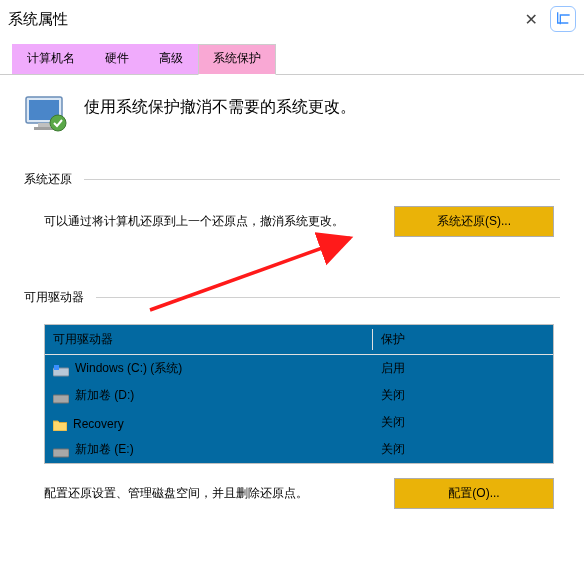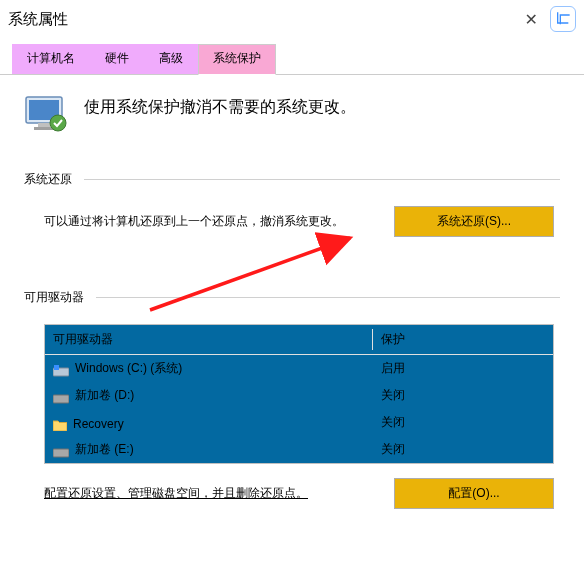--- a/index.html
+++ b/index.html
@@ -99,21 +99,21 @@
       padding: 3px 0;
     }
     .drive-row .col1 { flex: 1; padding: 2px 8px; display: flex; align-items: flex-end; gap: 6px; }
     .drive-row .col2 { width: 180px; padding: 2px 8px; }
     .disk-icon { width: 16px; height: 12px; display: inline-block; }
     .folder-icon { width: 14px; height: 12px; display: inline-block; }
     .config-row {
       display: flex; justify-content: space-between; align-items: center;
       gap: 20px;
     }
-    .config-desc { flex: 1; text-decoration: underline; }
+    .config-desc { flex: 1; }
     .arrow-svg {
       position: absolute;
       left: 140px; top: 228px;
       width: 230px; height: 90px;
       pointer-events: none;
     }
   </style>
 </head>
 <body>
 

